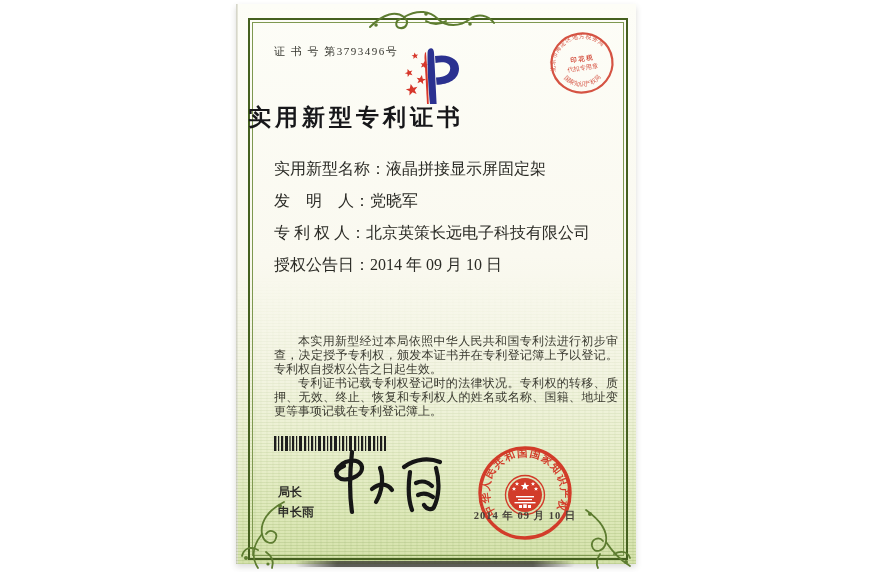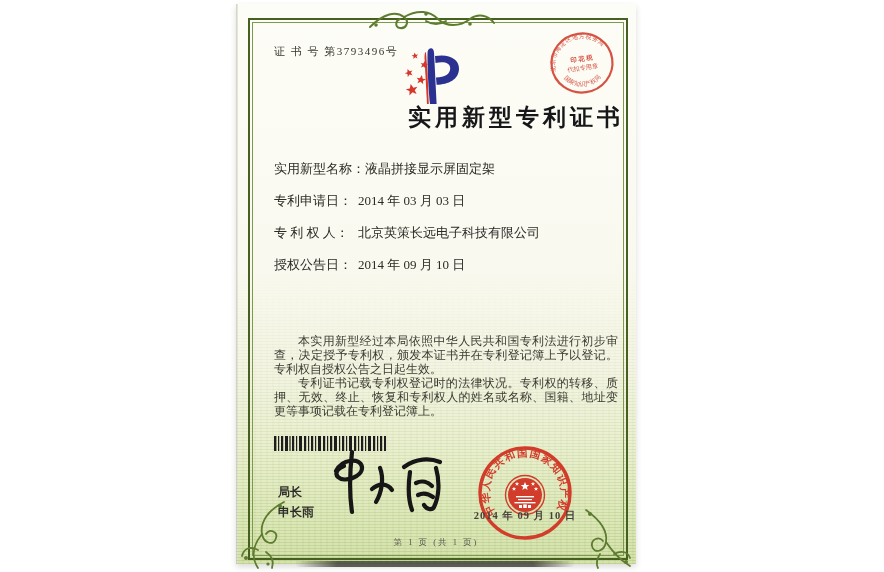--- a/index.html
+++ b/index.html
@@ -29,25 +29,25 @@
   }
   
   .frame{position:absolute;left:12px;top:14px;width:376px;height:538px;
     border:2px solid #45601f;}
   .frame:after{content:"";position:absolute;inset:2px;border:1px solid #7e9850;}
 
   .cert-no{position:absolute;left:38px;top:40px;font-size:11px;letter-spacing:1.5px;color:#35352e;}
 
   .logo{position:absolute;left:162px;top:40px;}
 
-  .title{position:absolute;left:12px;top:98px;width:376px;margin:0;text-align:right;
+  .title{position:absolute;left:12px;top:98px;width:376px;margin:0;text-align:left;
     font-size:23px;font-weight:700;letter-spacing:4px;color:#17171a;}
 
   .fields{position:absolute;left:38px;top:159px;width:336px;}
-  .field{display:flex;line-height:12px;font-size:13px;margin-bottom:20px;color:#2b2b26;align-items:center;}
+  .field{display:flex;line-height:12px;font-size:16px;margin-bottom:20px;color:#2b2b26;align-items:center;}
   .field .lbl{white-space:pre;min-width:84px;}
   .field .val{white-space:pre;}
 
   .paras{position:absolute;left:38px;top:330px;width:344px;
     font-size:12px;line-height:14px;text-align:justify;color:#3b3b31;}
   .paras p{margin:0;text-indent:2em;}
 
   .barcode{position:absolute;left:38px;top:432px;}
 
   .signer{position:absolute;left:42px;top:462px;font-size:12px;font-weight:700;
@@ -156,22 +156,22 @@
     </svg>
 
     <h1 class="title">实用新型专利证书</h1>
 
     <div class="fields">
       <div class="field">
         <span class="lbl">实用新型名称：</span>
         <span class="val">液晶拼接显示屏固定架</span>
       </div>
       <div class="field">
-        <span class="lbl">专利申请日：</span>
-        <span class="val">2014 年 03 月 03 日</span>
+        <span class="lbl">发　明　人：</span>
+        <span class="val">党晓军</span>
       </div>
       <div class="field">
         <span class="lbl">专 利 权 人：</span>
         <span class="val">北京英策长远电子科技有限公司</span>
       </div>
       <div class="field">
         <span class="lbl">授权公告日：</span>
         <span class="val">2014 年 09 月 10 日</span>
       </div>
     </div>
@@ -256,17 +256,16 @@
           <rect x="40" y="53" width="14" height="1.2"></rect>
           <rect x="36.5" y="56" width="21" height="1.4"></rect>
           <rect x="41" y="59" width="3" height="3"></rect>
           <rect x="50" y="59" width="3" height="3"></rect>
           <rect x="45.2" y="58.4" width="3.6" height="3.6"></rect>
         </g>
       </g>
     </svg>
     <div class="seal-date">2014 年 09 月 10 日</div>
 
-    <div class="footer-page">第 1 页 (共 1 页)</div>
   </div>
 
   <div class="bottom-shadow"></div>
 </div>
 
 </body></html>

